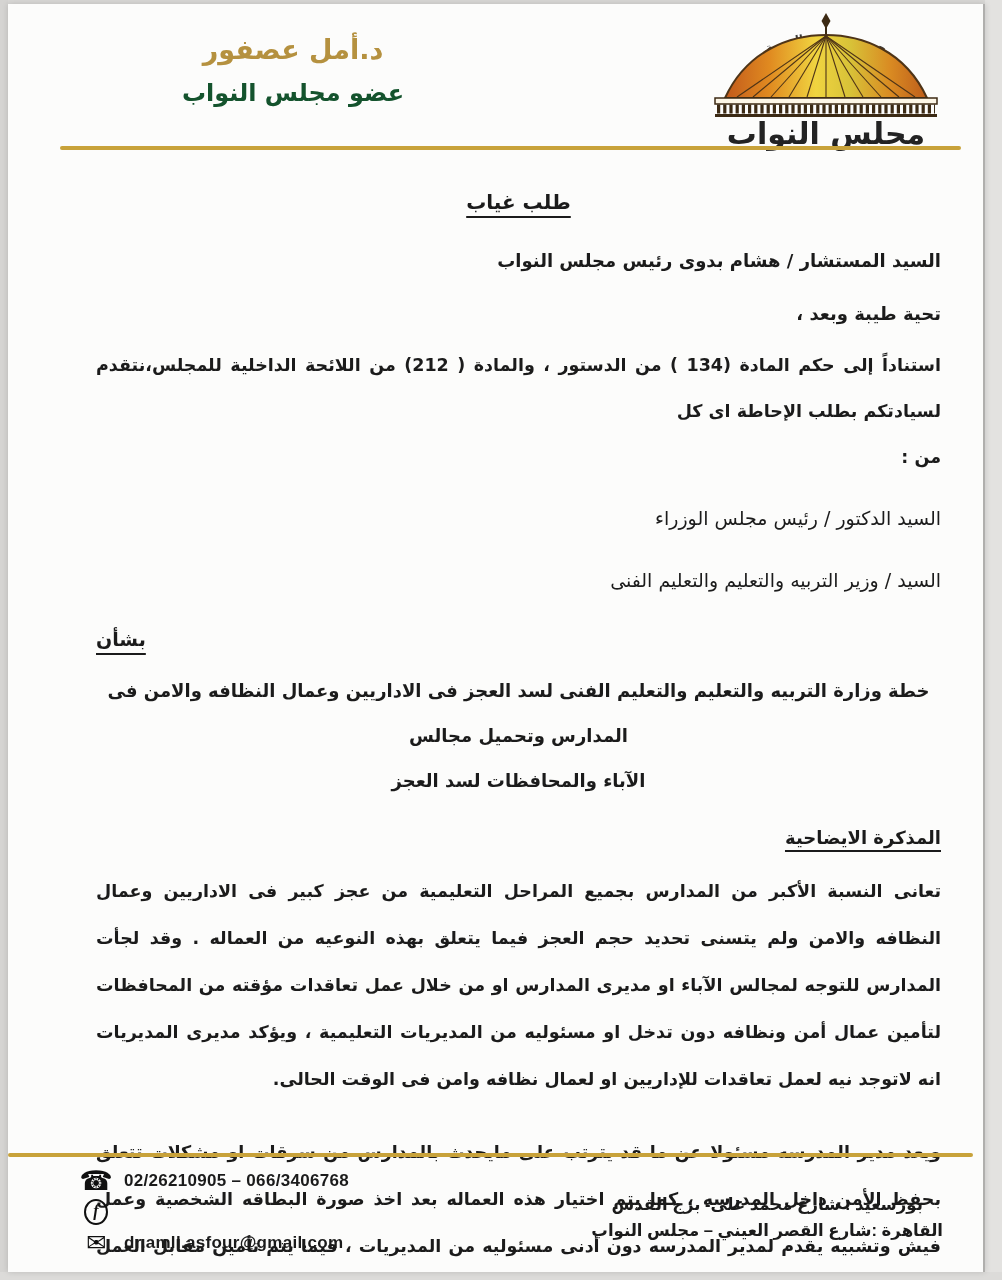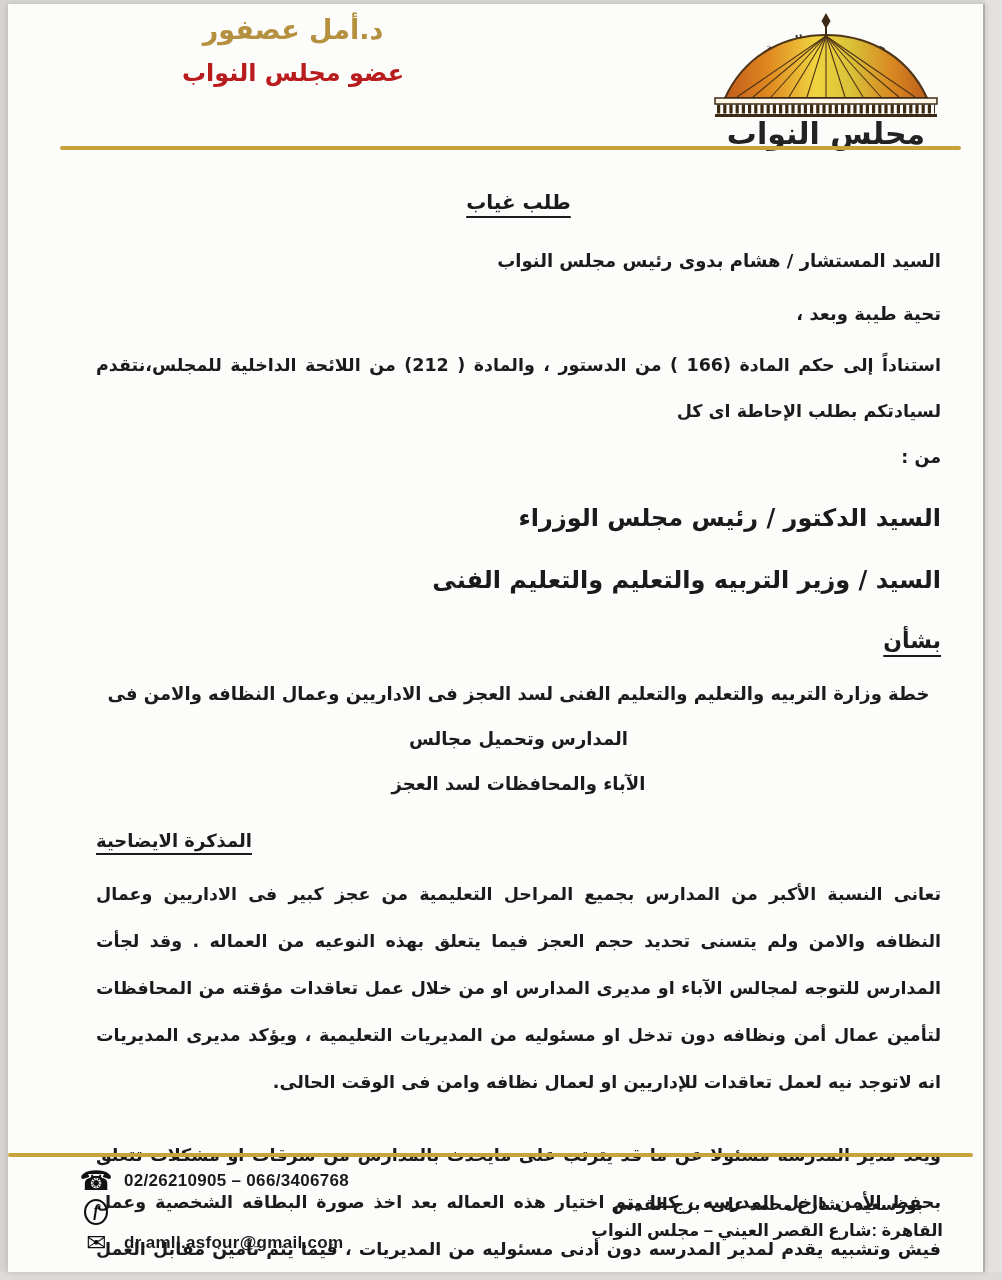--- a/index.html
+++ b/index.html
@@ -13,42 +13,42 @@
   }
   .photo{position:absolute;inset:0;}
   .page{
     position:absolute;left:8px;top:4px;right:17px;bottom:8px;
     background:#fcfcfb;
     border-right:2px solid #b0afad;
     box-shadow:0 0 6px rgba(0,0,0,.15);
   }
   
   .header{position:relative;height:150px;}
-  .name-block{position:absolute;left:135px;top:10px;width:300px;text-align:center;}
+  .name-block{position:absolute;left:135px;top:30px;width:300px;text-align:center;}
   .member-name{font-size:27px;font-weight:800;color:#b5913f;letter-spacing:.5px;}
-  .member-title{font-size:24px;font-weight:700;color:#b91c1c;margin-top:14px;}
+  .member-title{font-size:24px;font-weight:700;color:#14532d;margin-top:14px;}
   .emblem{position:absolute;right:32px;top:2px;width:250px;height:145px;}
   .gold-line{position:absolute;left:52px;right:22px;top:142px;height:4px;background:#c8a23a;border-radius:2px;}
   
   .content{direction:rtl;padding:0 42px 0 88px;}
   .doc-title{
     text-align:center;font-size:20px;font-weight:800;margin-top:36px;
     text-decoration:underline;text-underline-offset:7px;text-decoration-thickness:2px;
   }
   .addressee{font-size:18px;font-weight:700;margin-top:36px;}
   .greeting{font-size:18px;font-weight:700;margin-top:32px;}
   .intro{font-size:17.5px;font-weight:700;line-height:46px;margin-top:18px;text-align:justify;}
-  .recipient{font-size:24px;font-weight:700;line-height:48px;margin-top:14px;text-align:right;}
+  .recipient{font-size:19px;font-weight:400;line-height:48px;margin-top:14px;text-align:right;}
   .subject-heading{
-    text-align:right;font-size:22px;font-weight:800;margin-top:24px;
+    text-align:left;font-size:19px;font-weight:800;margin-top:24px;
     text-decoration:underline;text-underline-offset:7px;text-decoration-thickness:2px;
   }
   .subject-text{text-align:center;font-size:18px;font-weight:800;line-height:45px;margin-top:18px;}
   .memo-heading{
-    text-align:left;font-size:18px;font-weight:800;margin-top:24px;
+    text-align:right;font-size:18px;font-weight:800;margin-top:24px;
     text-decoration:underline;text-underline-offset:6px;text-decoration-thickness:2px;
   }
   .para{font-size:17.5px;font-weight:700;line-height:47px;text-align:justify;margin-top:20px;}
   .para+.para{margin-top:26px;}
   
   .footer{position:absolute;left:0;right:0;bottom:4px;}
   .footer-line{height:4px;background:#c8a23a;margin:0 10px 0 0;border-radius:2px;}
   .footer-body{display:flex;justify-content:space-between;align-items:flex-start;padding:8px 40px 10px 60px;}
   .contacts{direction:ltr;}
   .contact-row{display:flex;align-items:center;height:31px;}
@@ -134,21 +134,21 @@
 
     <div class="content">
 
       <div class="doc-title">طلب غياب</div>
 
       <div class="addressee">السيد المستشار / هشام بدوى رئيس مجلس النواب</div>
 
       <div class="greeting">تحية طيبة وبعد ،</div>
 
       <div class="intro">
-        <span>استناداً إلى حكم المادة (166 ) من الدستور ، والمادة ( 212) من اللائحة الداخلية للمجلس،نتقدم لسيادتكم بطلب الإحاطة اى كل</span><br>
+        <span>استناداً إلى حكم المادة (134 ) من الدستور ، والمادة ( 212) من اللائحة الداخلية للمجلس،نتقدم لسيادتكم بطلب الإحاطة اى كل</span><br>
         <span>من :</span>
       </div>
 
       <div class="recipient">السيد الدكتور / رئيس مجلس الوزراء</div>
       <div class="recipient">السيد / وزير التربيه والتعليم والتعليم الفنى</div>
 
       <div class="subject-heading">بشأن</div>
 
       <div class="subject-text">
         <span>خطة وزارة التربيه والتعليم والتعليم الفنى لسد العجز فى الاداريين وعمال النظافه والامن فى المدارس وتحميل مجالس</span><br>

